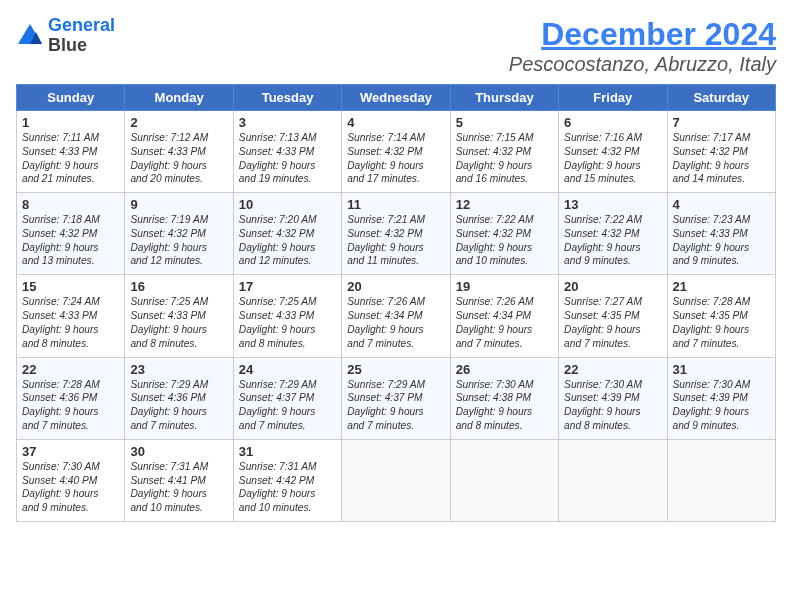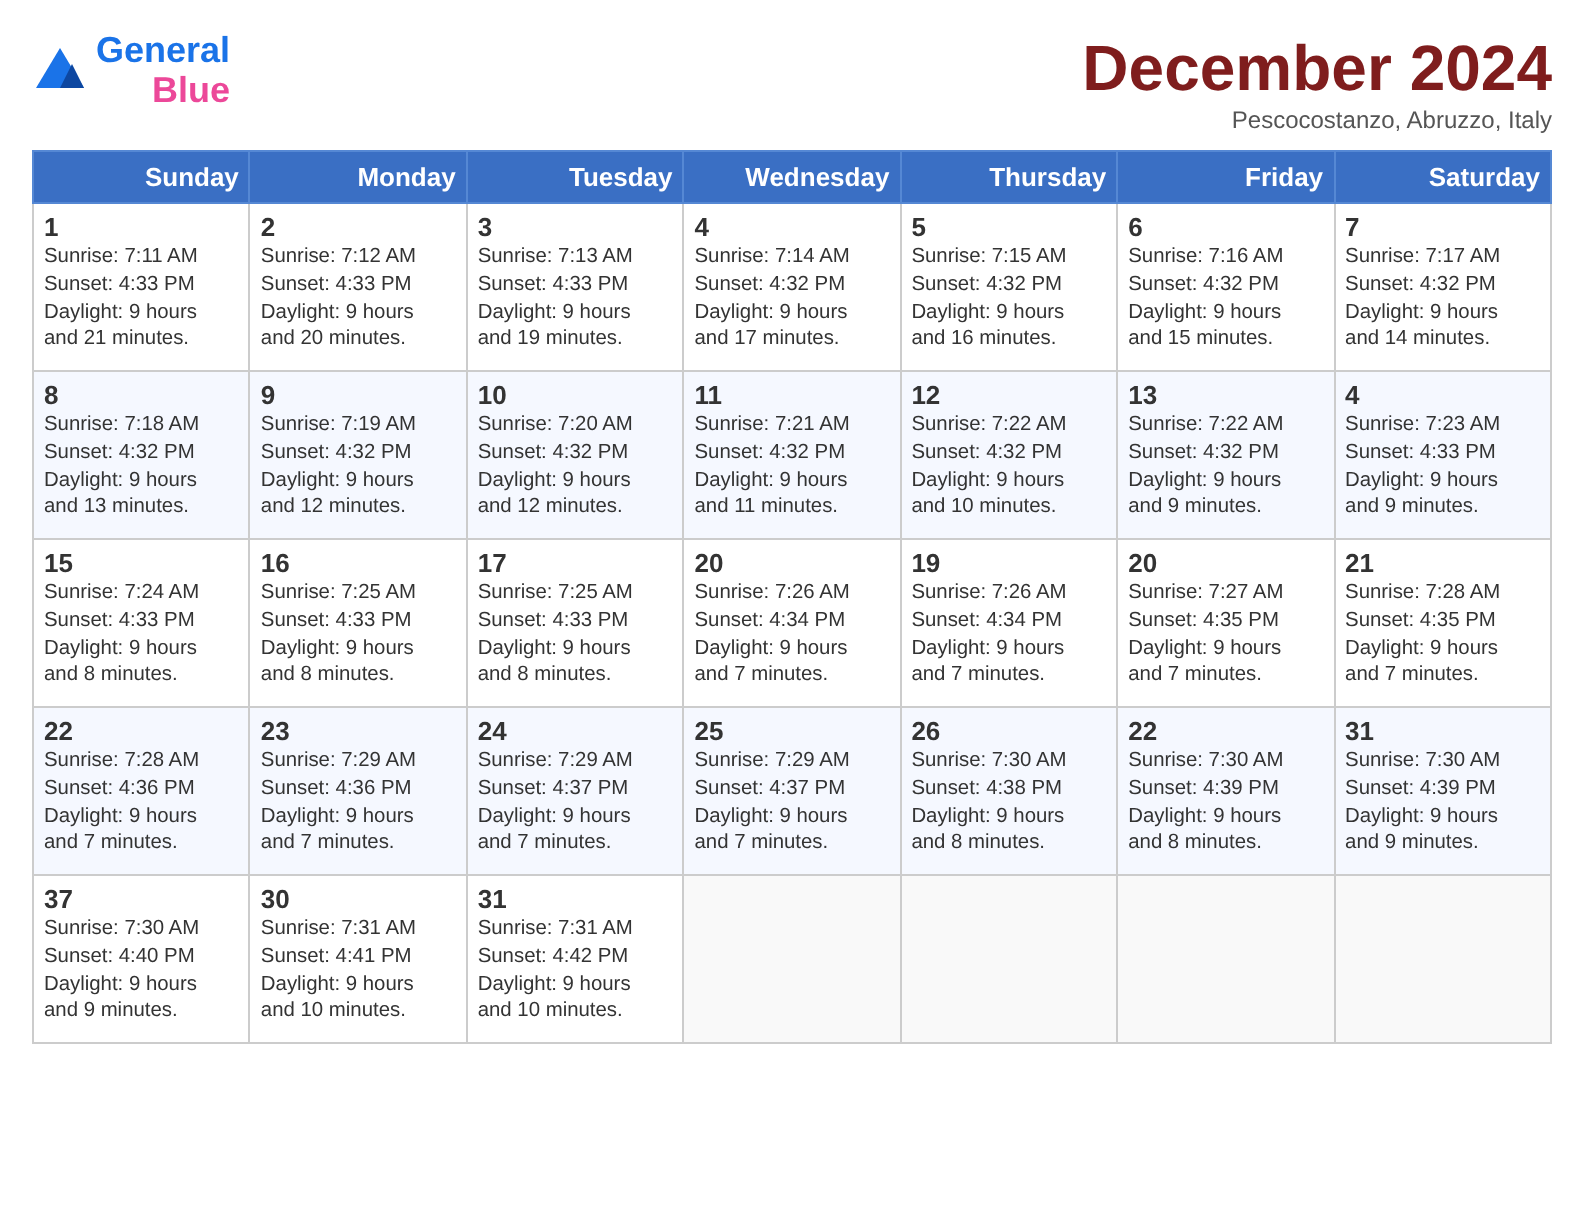--- a/index.html
+++ b/index.html
@@ -40,37 +40,39 @@
     .logo-icon {
       width: 28px;
       height: 28px;
     }
     .title-block {
       text-align: right;
     }
     .main-title {
       font-size: 32px;
       font-weight: bold;
-      color: #7f1d1d;
+      color: #3b82f6;
+      text-decoration: underline;
     }
     .subtitle {
-      font-size: 12px;
+      font-size: 20px;
       color: #555;
+      font-style: italic;
     }
     .calendar {
       flex: 1;
       border: 1px solid #ccc;
       border-collapse: collapse;
       width: 100%;
       table-layout: fixed;
     }
     .calendar th {
       background-color: #3a6fc4;
       color: #fff;
-      text-align: right;
+      text-align: center;
       padding: 5px 5px;
       font-size: 13px;
       font-weight: bold;
       border: 1px solid #5588d4;
       margin-left: 16px;
     }
     .calendar td {
       vertical-align: top;
       padding: 4px 5px;
       border: 1px solid #ccc;
@@ -87,38 +89,39 @@
     .day-num {
       font-weight: bold;
       font-size: 13px;
       display: block;
       margin-bottom: 1px;
     }
     .day-info {
       font-size: 10.2px;
       line-height: 1.35;
       color: #333;
+      font-style: italic;
     }
     .empty-cell {
       background: #f9f9f9 !important;
     }
   </style>
 </head>
 <body>
 
 <div class="page">
   <div class="header">
     <div class="logo">
       <svg class="logo-icon" viewBox="0 0 28 28">
         <polygon points="14,2 26,22 2,22" fill="#1a73e8"></polygon>
         <polygon points="20,10 26,22 14,22" fill="#0d47a1"></polygon>
       </svg>
       <div class="logo-text">
         <div><span>General</span></div>
-        <div style="color:#ec4899;text-align:right;">Blue</div>
+        <div style="color:#404040;">Blue</div>
       </div>
     </div>
     <div class="title-block">
       <div class="main-title">December 2024</div>
       <div class="subtitle">Pescocostanzo, Abruzzo, Italy</div>
     </div>
   </div>
 
   <table class="calendar">
     <thead>

